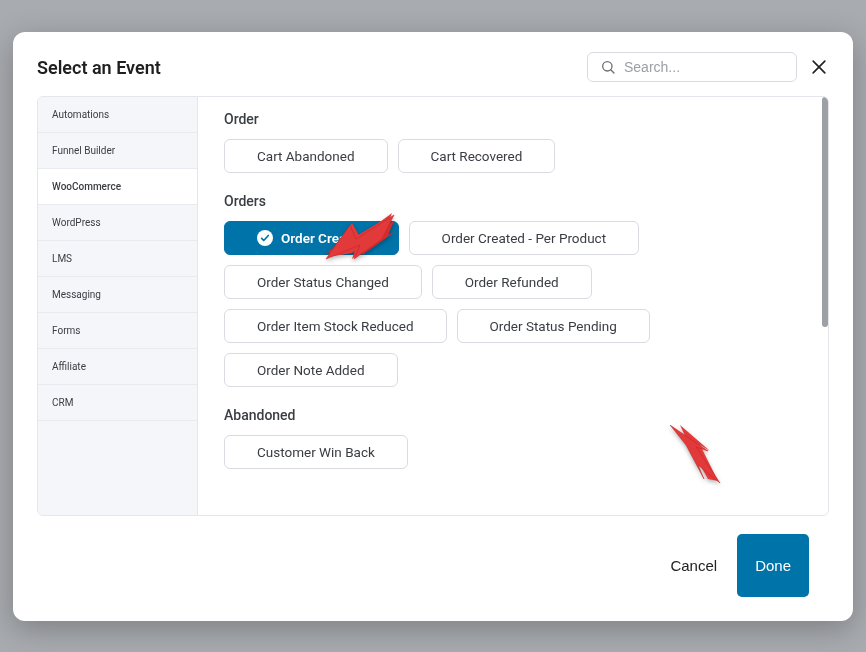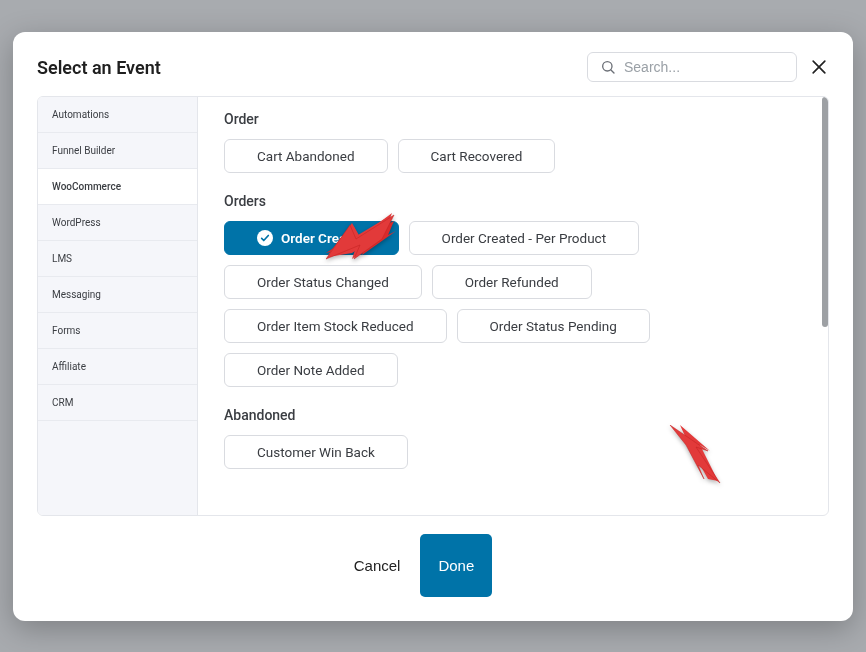--- a/index.html
+++ b/index.html
@@ -168,21 +168,21 @@
       justify-content: center;
       display: none;
     }
     .check-icon svg {
       width: 10px;
       height: 10px;
       stroke: #0073a8;
     }
     .modal-footer {
       display: flex;
-      justify-content: center;
+      justify-content: flex-end;
       align-items: center;
       gap: 20px;
       padding: 18px 44px 24px 24px;
     }
     .btn-cancel {
       background: transparent;
       border: none;
       font-size: 15px;
       color: #222;
       cursor: pointer;

